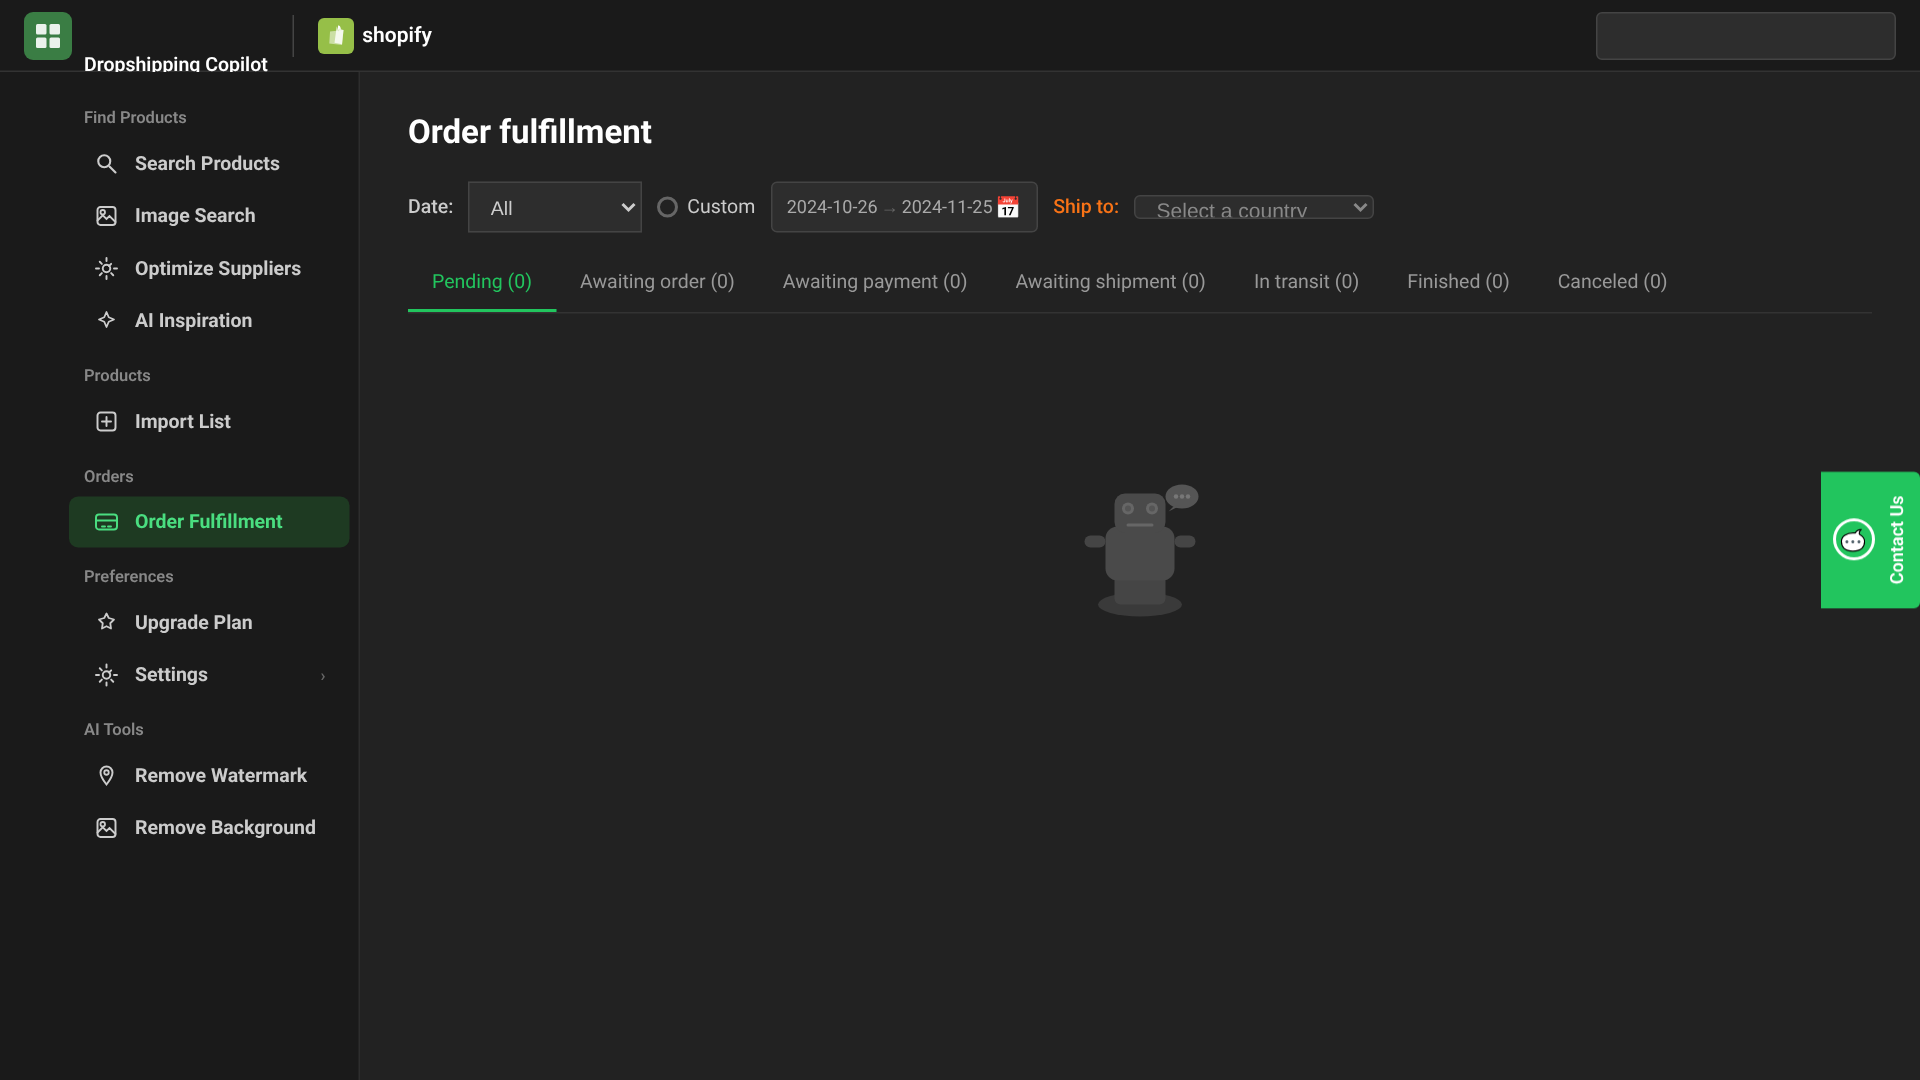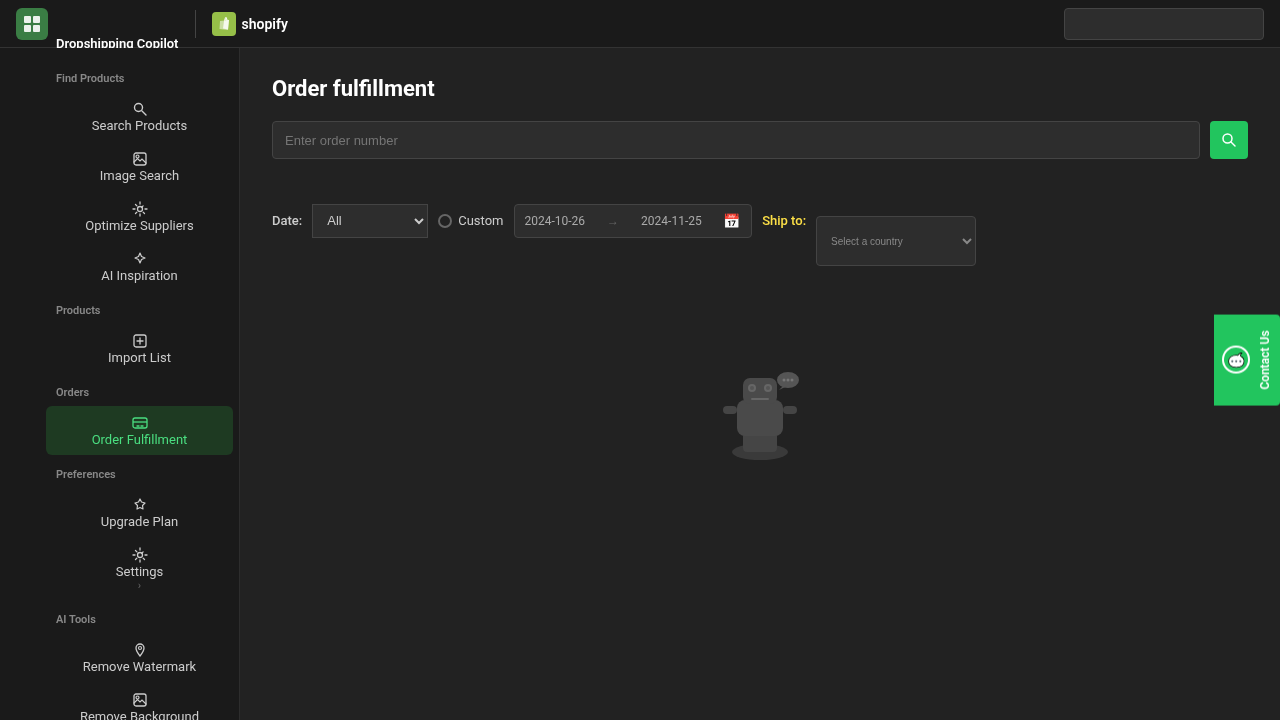--- a/index.html
+++ b/index.html
@@ -103,28 +103,28 @@
     .sidebar-section-label {
       font-size: 11px;
       color: #888;
       font-weight: 600;
       padding: 12px 16px 6px;
       text-transform: none;
     }
     .sidebar-item {
       display: flex;
       align-items: center;
+      gap: 10px;
       padding: 8px 16px;
       cursor: pointer;
       border-radius: 6px;
       margin: 1px 6px;
       color: #ccc;
       font-size: 13px;
-      font-weight: 400;
-      flex-direction: column;
+      font-weight: 700;
     }
     .sidebar-item.active {
       background: #1e3a22;
       color: #4ade80;
     }
     .sidebar-item-icon {
       width: 18px;
       height: 18px;
       display: flex;
       align-items: center;
@@ -223,55 +223,54 @@
       background: transparent;
       flex-shrink: 0;
     }
     .custom-label {
       font-size: 13px;
       color: #ccc;
     }
     .date-range-wrap {
       display: flex;
       align-items: center;
-      gap: 22px;
+      gap: 2px;
       background: #2d2d2d;
       border: 1px solid #444;
       border-radius: 4px;
       padding: 0 10px;
       height: 34px;
     }
     .date-range-text {
       font-size: 12px;
       color: #aaa;
     }
     .date-arrow {
       color: #666;
       font-size: 12px;
     }
     .calendar-icon {
       font-size: 14px;
       color: #888;
     }
     .ship-to-label {
       font-size: 13px;
-      color: #fde047;
+      color: #f97316;
       font-weight: 500;
     }
     .country-select {
-      height: 50px;
+      height: 16px;
       background: #2d2d2d;
       border: 1px solid #444;
       border-radius: 4px;
       color: #888;
       padding: 0 10px;
-      font-size: 10px;
+      font-size: 14px;
       min-width: 160px;
       cursor: pointer;
-      margin-top: 41px;
     }
 
     
     .tabs-row {
       display: flex;
       align-items: center;
       border-bottom: 1px solid #333;
       margin-bottom: 24px;
       gap: 0;
     }
@@ -463,31 +462,20 @@
           </svg>
         </div>
         <span class="sidebar-item-label">Remove Background</span>
       </div>
     </div>
 
   <div class="main">
 
     <div class="page-title">Order fulfillment</div>
 
-    <div class="filter-bar">
-      <div class="search-input-wrap">
-        <input class="search-input" type="text" placeholder="Enter order number" style="">
-      </div>
-      <button class="search-btn">
-        <svg width="16" height="16" viewBox="0 0 16 16" fill="none">
-          <circle cx="6.5" cy="6.5" r="4.5" stroke="white" stroke-width="1.5"></circle>
-          <path d="M10 10L14 14" stroke="white" stroke-width="1.5" stroke-linecap="round"></path>
-        </svg>
-      </button>
-    </div>
 
     <div class="date-row" style="margin-bottom:16px;">
       <span class="date-label">Date:</span>
       <select class="date-select">
         <option>All</option>
         <option>Today</option>
         <option>Last 7 days</option>
         <option>Last 30 days</option>
         <option>Custom</option>
       </select>
@@ -500,20 +488,29 @@
         <span class="date-arrow">→</span>
         <span class="date-range-text">2024-11-25</span>
         <span class="calendar-icon">📅</span>
       </div>
       <span class="ship-to-label">Ship to:</span>
       <select class="country-select">
         <option value="" disabled="" selected="">Select a country</option>
       </select>
     </div>
 
+    <div class="tabs-row">
+    <div class="tab active">Pending (0)</div>
+        <div class="tab">Awaiting order (0)</div>
+        <div class="tab">Awaiting payment (0)</div>
+        <div class="tab">Awaiting shipment (0)</div>
+        <div class="tab">In transit (0)</div>
+        <div class="tab">Finished (0)</div>
+        <div class="tab">Canceled (0)</div>
+      </div>
 
     <div class="empty-state">
       <svg width="110" height="110" viewBox="0 0 110 110" fill="none">
 
         <ellipse cx="55" cy="90" rx="28" ry="8" fill="#3a3a3a"></ellipse>
         <rect x="38" y="70" width="34" height="20" rx="4" fill="#454545"></rect>
 
         <rect x="32" y="38" width="46" height="36" rx="8" fill="#4a4a4a"></rect>
 
         <rect x="38" y="16" width="34" height="26" rx="7" fill="#4a4a4a"></rect>

